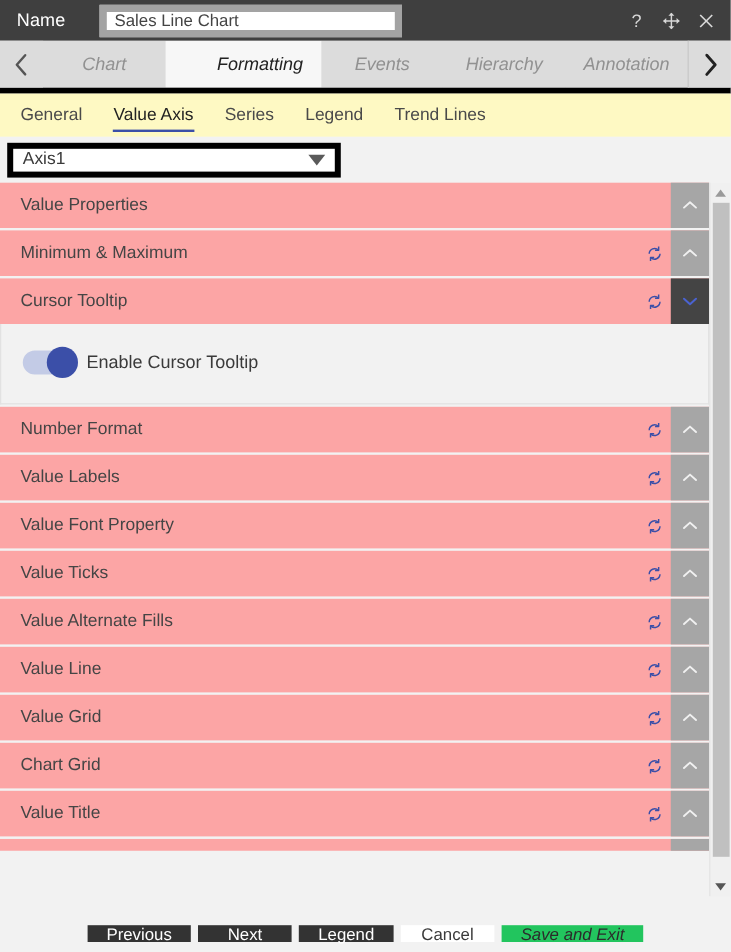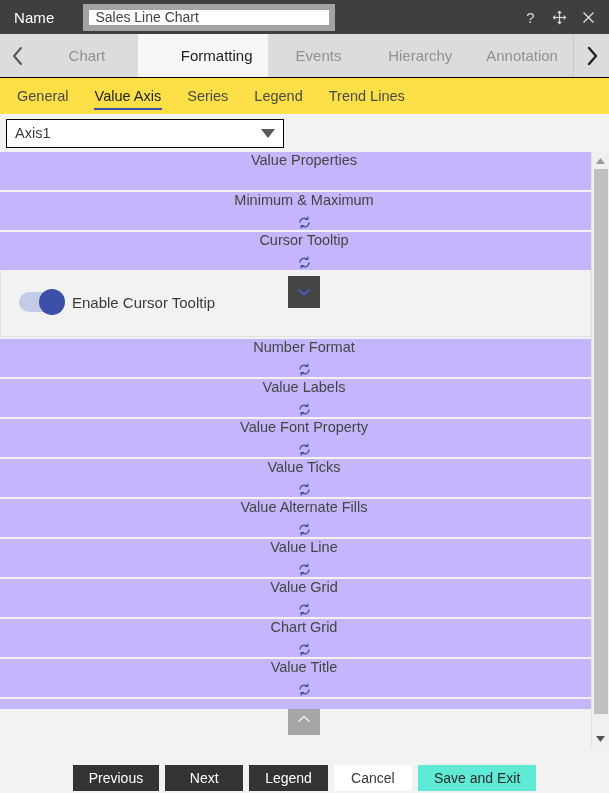--- a/index.html
+++ b/index.html
@@ -69,21 +69,22 @@
   }
   .tb-icon svg { display: block; }
 
   
   .maintabs {
     height: 44px;
     flex: 0 0 44px;
     background: #dcdcdc;
     display: flex;
     align-items: stretch;
-    border-bottom: 1px solid #000000;
+    border-bottom: 5px solid #000000;
+    font-style: italic;
   }
   .tab-arrow {
     width: 36px;
     display: flex;
     align-items: center;
     justify-content: center;
     cursor: pointer;
     background: #dcdcdc;
     flex: 0 0 36px;
   }
@@ -109,21 +110,21 @@
   .tab.active {
     background: #f7f7f7;
     color: #222;
     padding-left: 32px;
   }
 
   
   .subtabs {
     height: 36px;
     flex: 0 0 36px;
-    background: #fde047;
+    background: #fef9c3;
     display: flex;
     align-items: center;
     padding-left: 4px;
     gap: 0;
   }
   .subtab {
     font-size: 14.5px;
     color: #4a4a4a;
     cursor: pointer;
     padding: 0 13px;
@@ -150,21 +151,21 @@
     height: 38px;
     display: flex;
     align-items: center;
     padding-left: 6px;
     background: #f2f2f2;
   }
   .axis-select {
     width: 278px;
     height: 29px;
     background: #ffffff;
-    border: 1px solid #000000;
+    border: 5px solid #000000;
     display: flex;
     align-items: center;
     padding: 0 8px;
     font-size: 14.5px;
     color: #3a3a3a;
     cursor: pointer;
   }
   .axis-select .caret {
     margin-left: auto;
     width: 0; height: 0;
@@ -182,27 +183,26 @@
     background: #f2f2f2;
   }
   .accordion {
     flex: 1 1 auto;
     overflow: hidden;
     padding-right: 0;
   }
   .acc-section { margin-bottom: 2px; }
   .acc-header {
     height: 38px;
-    background: #c4b5fd;
+    background: #fca5a5;
     display: flex;
     align-items: center;
     padding-left: 17px;
     cursor: pointer;
     position: relative;
-    flex-direction: column;
   }
   .acc-title {
     font-size: 14.5px;
     color: #454545;
     flex: 1 1 auto;
   }
   .reset-icon {
     width: 28px;
     height: 38px;
     display: flex;
@@ -301,35 +301,35 @@
   .footer {
     flex: 0 0 46px;
     height: 46px;
     background: #f2f2f2;
     display: flex;
     align-items: center;
     justify-content: center;
     gap: 6px;
   }
   .btn {
-    height: 26px;
+    height: 14px;
     min-width: 78px;
     border: none;
     font-family: "Liberation Sans", sans-serif;
     font-size: 14px;
     cursor: pointer;
     padding: 0 16px;
     display: inline-flex;
     align-items: center;
     justify-content: center;
     margin-top: 16px;
   }
   .btn.dark { background: #333333; color: #ffffff; }
   .btn.light { background: #ffffff; color: #3a3a3a; }
-  .btn.accent { background: #5eead4; color: #2b2b2b; }
+  .btn.accent { background: #22c55e; color: #2b2b2b; font-style: italic; }
 </style>
 </head>
 <body>
 
 <div id="app">
 
   <div class="titlebar">
     <span class="titlebar-label">Name</span>
     <input class="name-input" type="text" value="Sales Line Chart" style="">
     <div class="titlebar-actions">

